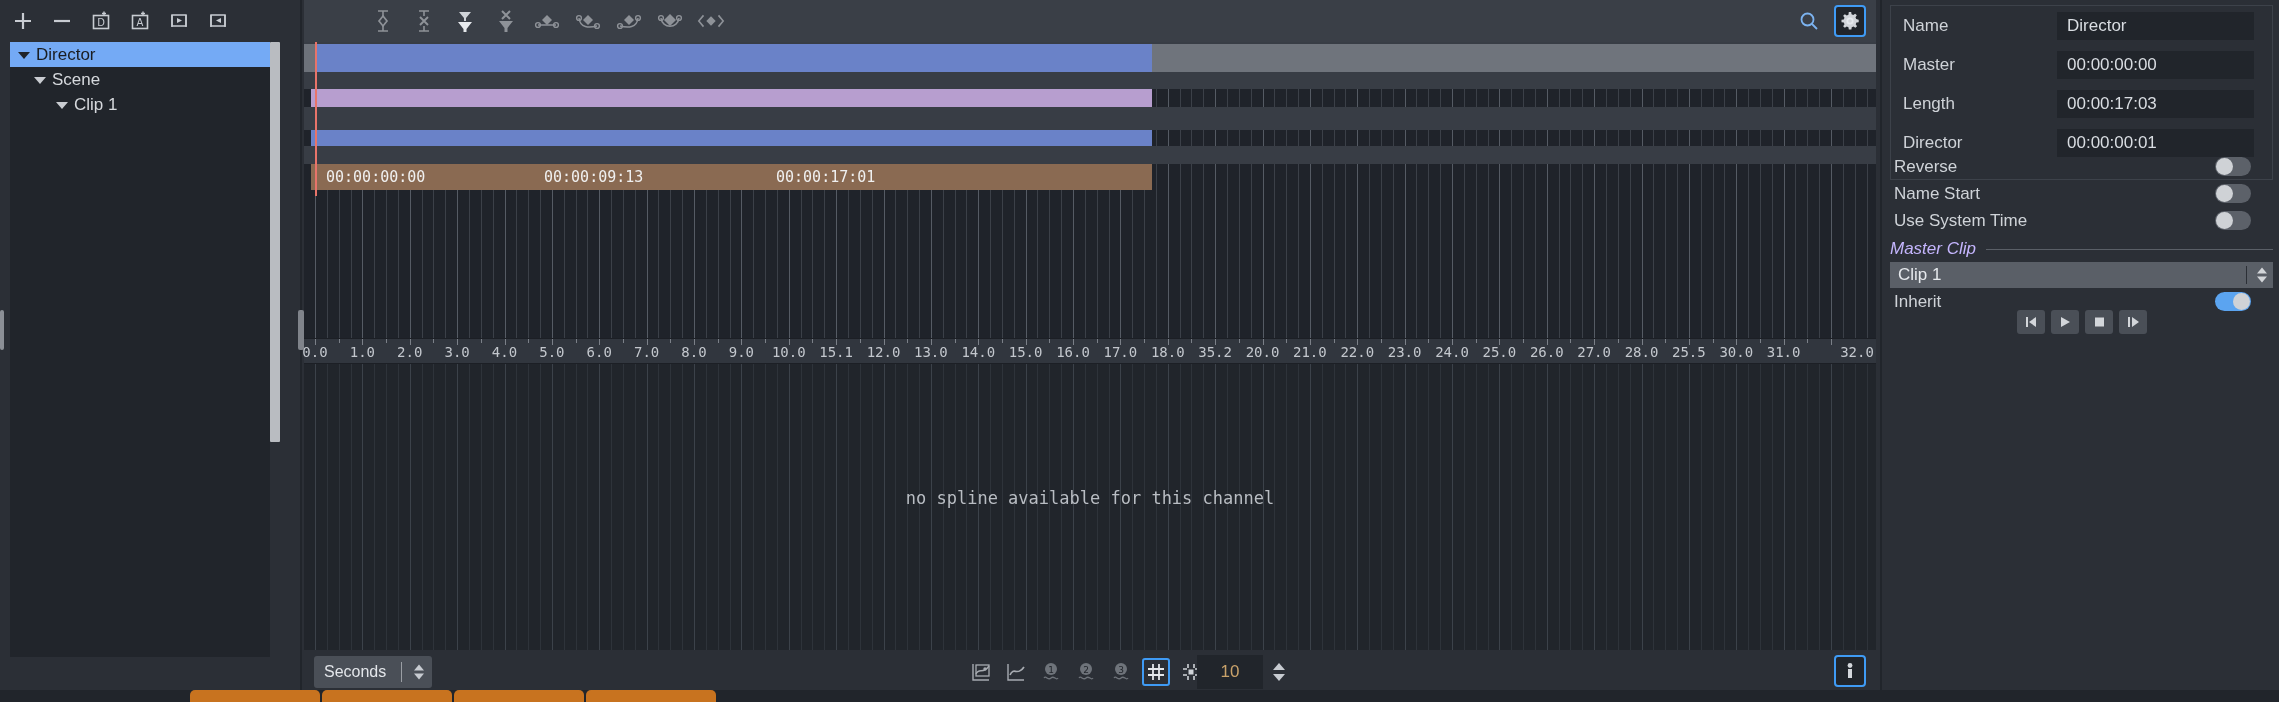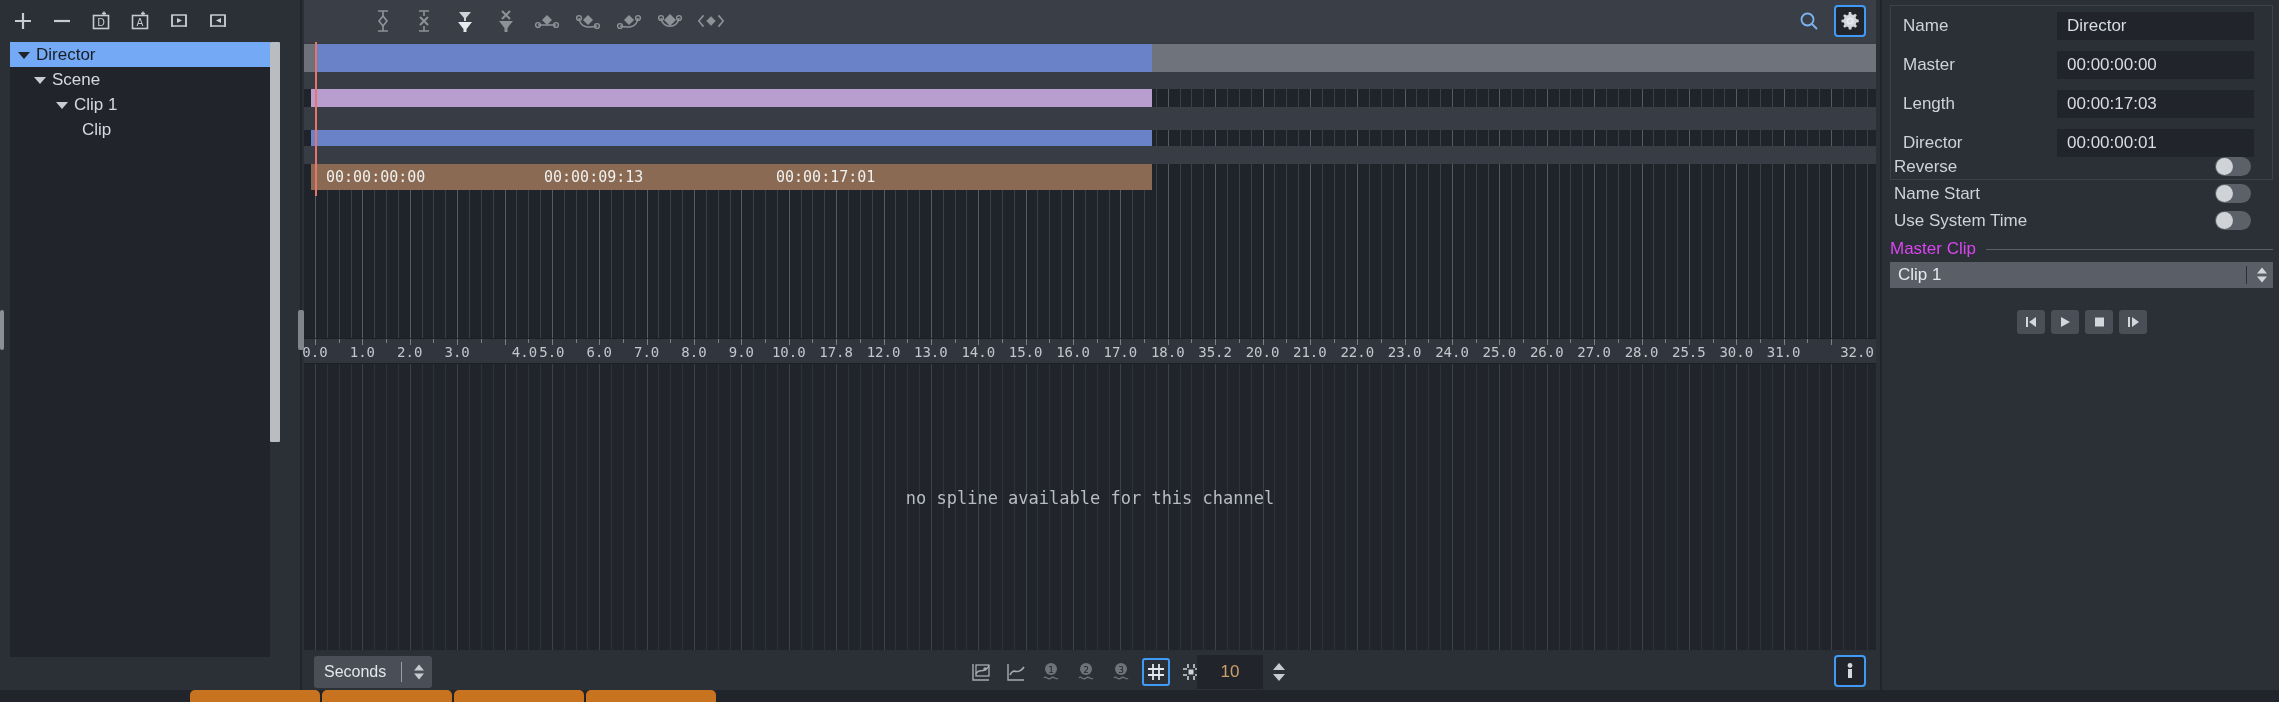--- a/index.html
+++ b/index.html
@@ -192,21 +192,21 @@
     cursor:pointer;
   }
   .toggle .knob{
     position:absolute; top:1px; left:1px; width:17px; height:17px; border-radius:50%; background:#cfd2d6;
   }
   .toggle.on{ background:#5ba4f0; }
   .toggle.on .knob{ left:18px; }
   .section-head{
     position:absolute; left:8px; top:238px; width:383px; height:22px; display:flex; align-items:center; gap:10px;
   }
-  .section-head span{ font-size:17px; color:#d946ef; white-space:nowrap; }
+  .section-head span{ font-size:17px; color:#c4b5fd; white-space:nowrap;font-style:italic; }
   .section-head .rule{ flex:1; height:1px; background:#5a5f67; }
   .combo{
     position:absolute; left:8px; top:262px; width:383px; height:26px; background:#5a5f67;
     display:flex; align-items:center; padding-left:8px; font-size:17px; color:#e6e9ed; cursor:pointer;
   }
   .combo .sep-v{ position:absolute; right:26px; top:4px; bottom:4px; width:1px; background:#2b2f36; }
   .combo .arrows{ position:absolute; right:6px; top:50%; transform:translateY(-50%);
                   display:flex;flex-direction:column;gap:3px; }
   .transport{
     position:absolute; left:0; top:310px; width:399px; display:flex; justify-content:center; gap:6px;
@@ -277,24 +277,20 @@
         <span class="swatch" style="background:#5b7ad1"></span>
       </div>
       <div class="tree-row indent1">
         <span class="tri"></span>
         <span>Scene</span>
         <span class="swatch" style="background:#b69ecb"></span>
       </div>
       <div class="tree-row indent2">
         <span class="tri"></span>
         <span>Clip 1</span>
-      </div>
-      <div class="tree-row indent3">
-        <span>Clip</span>
-        <span class="swatch" style="background:#7a5a41"></span>
       </div>
 
       <div class="tree-scroll-track">
         <div class="tree-scroll-thumb"></div>
       </div>
     </div>
   </div>
 
   <div class="left-grip"></div>
   <div class="vsplit"></div>
@@ -548,42 +544,42 @@
         <div class="rtick" style="left: 58.375px;"></div>
         <div class="rlabel" style="left: 58.375px;">1.0</div>
         <div class="rtick" style="left: 82.0625px; height: 4px;"></div>
         <div class="rtick" style="left: 105.75px;"></div>
         <div class="rlabel" style="left: 105.75px;">2.0</div>
         <div class="rtick" style="left: 129.438px; height: 4px;"></div>
         <div class="rtick" style="left: 153.125px;"></div>
         <div class="rlabel" style="left: 153.125px;">3.0</div>
         <div class="rtick" style="left: 176.812px; height: 4px;"></div>
         <div class="rtick" style="left: 200.5px;"></div>
-        <div class="rlabel" style="left: 200.5px; margin-left: 20px;">4.0</div>
+        <div class="rlabel" style="left: 200.5px;">4.0</div>
         <div class="rtick" style="left: 224.188px; height: 4px;"></div>
         <div class="rtick" style="left: 247.875px;"></div>
         <div class="rlabel" style="left: 247.875px;">5.0</div>
         <div class="rtick" style="left: 271.562px; height: 4px;"></div>
         <div class="rtick" style="left: 295.25px;"></div>
         <div class="rlabel" style="left: 295.25px;">6.0</div>
         <div class="rtick" style="left: 318.938px; height: 4px;"></div>
         <div class="rtick" style="left: 342.625px;"></div>
         <div class="rlabel" style="left: 342.625px;">7.0</div>
         <div class="rtick" style="left: 366.312px; height: 4px;"></div>
         <div class="rtick" style="left: 390px;"></div>
         <div class="rlabel" style="left: 390px;">8.0</div>
         <div class="rtick" style="left: 413.688px; height: 4px;"></div>
         <div class="rtick" style="left: 437.375px;"></div>
         <div class="rlabel" style="left: 437.375px;">9.0</div>
         <div class="rtick" style="left: 461.062px; height: 4px;"></div>
         <div class="rtick" style="left: 484.75px;"></div>
         <div class="rlabel" style="left: 484.75px;">10.0</div>
         <div class="rtick" style="left: 508.438px; height: 4px;"></div>
         <div class="rtick" style="left: 532.125px;"></div>
-        <div class="rlabel" style="left: 532.125px;">17.8</div>
+        <div class="rlabel" style="left: 532.125px;">15.1</div>
         <div class="rtick" style="left: 555.812px; height: 4px;"></div>
         <div class="rtick" style="left: 579.5px;"></div>
         <div class="rlabel" style="left: 579.5px;">12.0</div>
         <div class="rtick" style="left: 603.188px; height: 4px;"></div>
         <div class="rtick" style="left: 626.875px;"></div>
         <div class="rlabel" style="left: 626.875px;">13.0</div>
         <div class="rtick" style="left: 650.562px; height: 4px;"></div>
         <div class="rtick" style="left: 674.25px;"></div>
         <div class="rlabel" style="left: 674.25px;">14.0</div>
         <div class="rtick" style="left: 697.938px; height: 4px;"></div>
@@ -900,20 +896,26 @@
 
     <div class="combo">
       <span>Clip 1</span>
       <span class="sep-v"></span>
       <span class="arrows">
         <i style="display:block;width:0;height:0;border-left:5px solid transparent;border-right:5px solid transparent;border-bottom:6px solid #d3d6da;"></i>
         <i style="display:block;width:0;height:0;border-left:5px solid transparent;border-right:5px solid transparent;border-top:6px solid #d3d6da;"></i>
       </span>
     </div>
 
+    <div class="toggle-row" style="top:288px;">
+      <span class="toggle-label">Inherit</span>
+      <span class="toggle on">
+          <span class="knob"></span>
+        </span>
+    </div>
 
     <div class="transport">
       <div class="tpbtn">
         <svg width="16" height="14" viewBox="0 0 16 14">
           <rect x="3" y="2" width="2" height="10" fill="#d3d6da"></rect>
           <path d="M13 2 L13 12 L6 7 Z" fill="#d3d6da"></path>
         </svg>
       </div>
       <div class="tpbtn">
         <svg width="16" height="14" viewBox="0 0 16 14">

